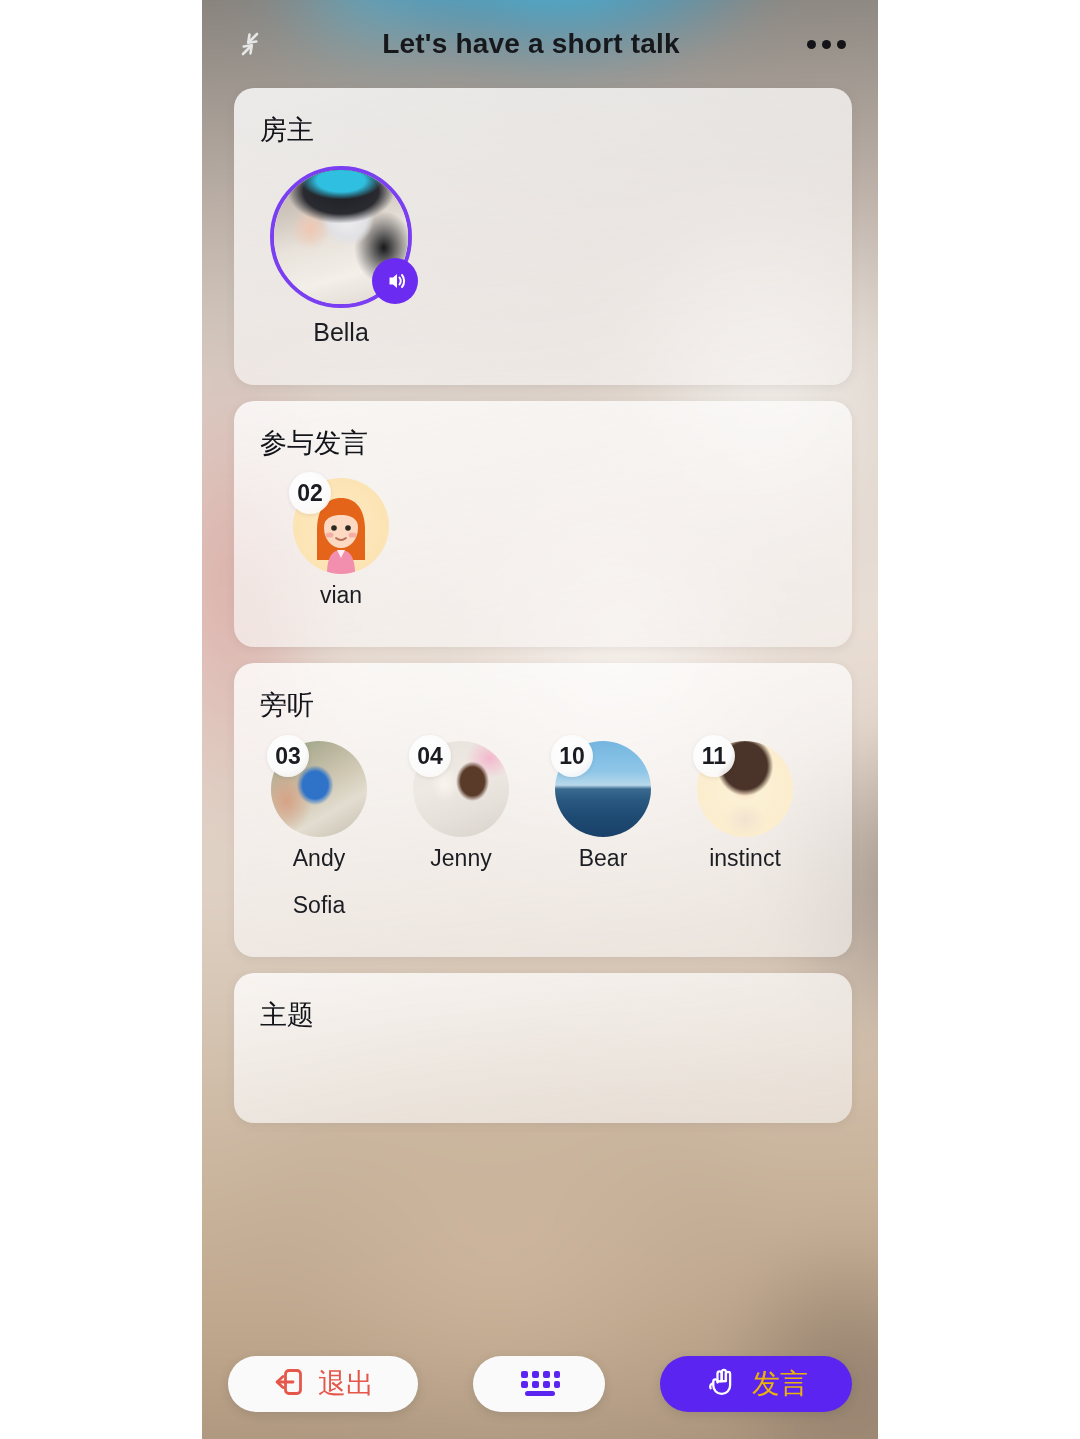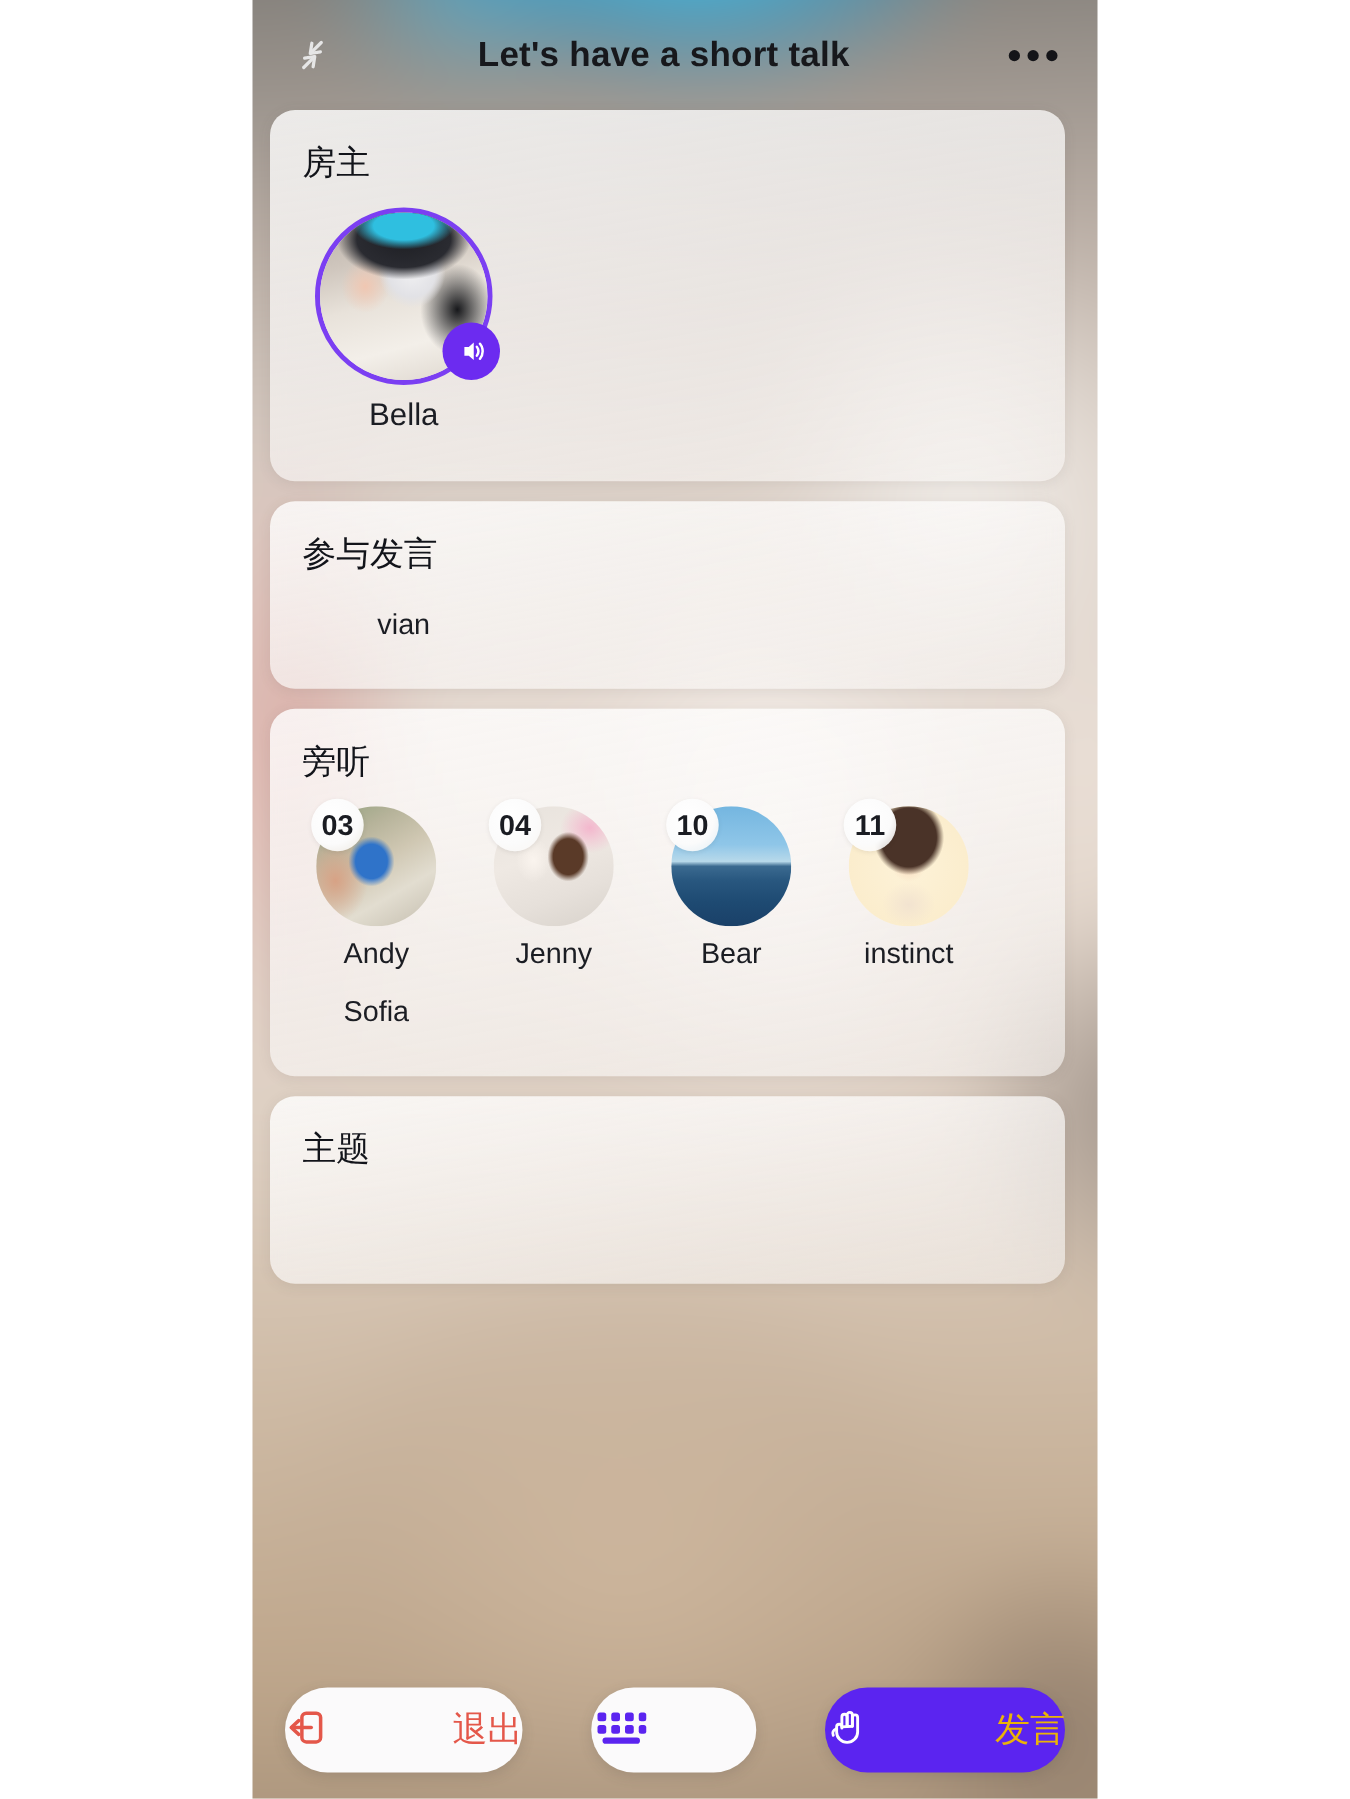--- a/index.html
+++ b/index.html
@@ -72,21 +72,21 @@
     background: #141418; display: block;
   }
   
   .content {
     position: absolute;
     left: 0; top: 88px;
     width: 676px;
     z-index: 4;
   }
   .card {
-    margin: 0 26px 16px 14px;
+    margin: 0 26px 16px 32px;
     border-radius: 20px;
     background: linear-gradient(170deg, rgba(255,255,255,0.80) 0%, rgba(250,248,247,0.70) 55%, rgba(246,243,241,0.62) 100%);
     box-shadow: 0 2px 10px rgba(90,80,75,0.10);
     padding: 28px 26px 26px 26px;
     backdrop-filter: blur(6px);
   }
   .card-title {
     font-size: 27px;
     color: #12141a;
     font-weight: 500;
@@ -163,25 +163,25 @@
     position: absolute;
     left: 0; bottom: 0;
     width: 676px; height: 110px;
     display: flex;
     align-items: center;
     justify-content: space-between;
     padding: 0 26px;
     z-index: 6;
   }
   .btn {
-    height: 68px;
+    height: 56px;
     border-radius: 36px;
     display: flex;
     align-items: center;
-    justify-content: space-between;
+    justify-content: center;
     gap: 12px;
     cursor: pointer;
     border: none;
     box-shadow: 0 3px 10px rgba(80,70,64,0.18);
     font-family: inherit;
   }
   .btn-exit {
     width: 190px;
     background: #fbfafb;
     color: #e4574a;
@@ -298,20 +298,39 @@
             </div>
             <div class="pname big">Bella</div>
           </div>
         </div>
       </div>
 
       <div class="card">
         <div class="card-title">参与发言</div>
         <div class="people">
           <div class="person speaker">
+            <div class="avatar-wrap">
+              <div class="avatar">
+                <div class="img-vian">
+                  <svg width="96" height="96" viewBox="0 0 96 96" style="position:absolute;inset:0;" aria-hidden="true">
+                    <path d="M24 52 C24 30 34 20 48 20 C62 20 72 30 72 52 L72 82 L24 82 Z" fill="#e4641a"></path>
+                    <ellipse cx="48" cy="50" rx="17" ry="20" fill="#fcd9c0"></ellipse>
+                    <path d="M31 46 C31 31 38 26 48 26 C58 26 65 31 65 46 C62 39 56 37 48 37 C40 37 34 39 31 46 Z" fill="#e4641a"></path>
+                    <circle cx="41" cy="50" r="2.8" fill="#2e2722"></circle>
+                    <circle cx="55" cy="50" r="2.8" fill="#2e2722"></circle>
+                    <ellipse cx="36.5" cy="57" rx="4" ry="2.6" fill="#f3a39c" opacity="0.8"></ellipse>
+                    <ellipse cx="59.5" cy="57" rx="4" ry="2.6" fill="#f3a39c" opacity="0.8"></ellipse>
+                    <path d="M43 60 Q48 64 53 60" stroke="#b8705a" stroke-width="1.8" fill="none" stroke-linecap="round"></path>
+                    <path d="M34 96 C34 78 40 72 48 72 C56 72 62 78 62 96 Z" fill="#f28fae"></path>
+                    <path d="M44 72 L48 80 L52 72 Z" fill="#fdeff2"></path>
+                  </svg>
+                </div>
+              </div>
+              <div class="badge">02</div>
+            </div>
             <div class="pname">vian</div>
           </div>
         </div>
       </div>
 
       <div class="card">
         <div class="card-title">旁听</div>
         <div class="people">
 
           <div class="person">

